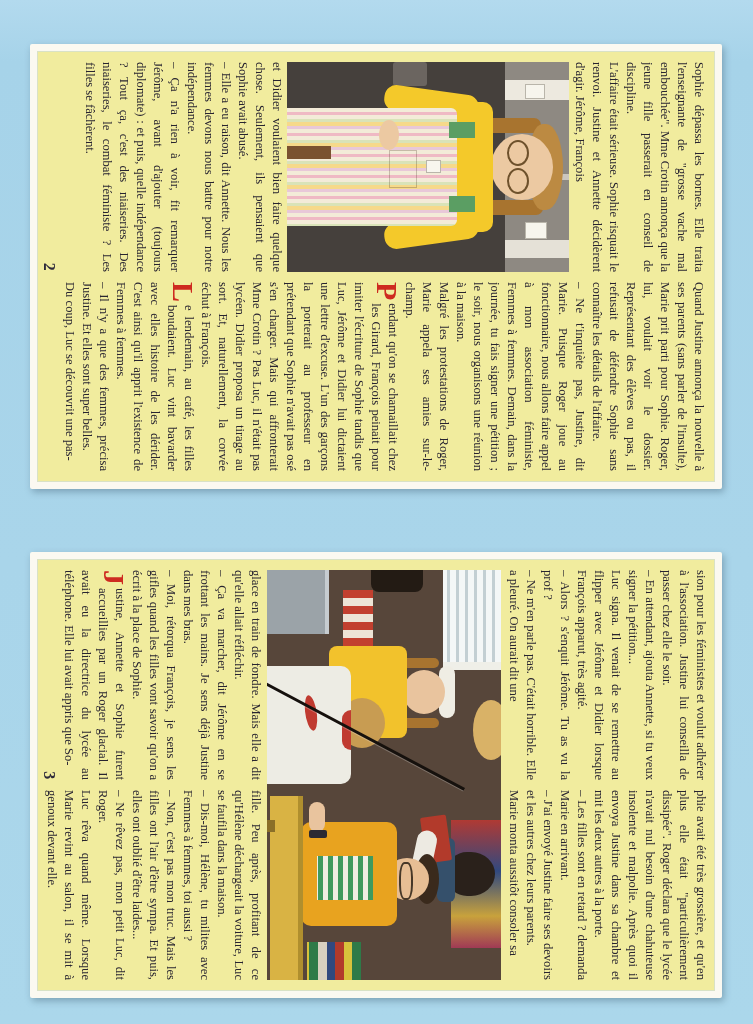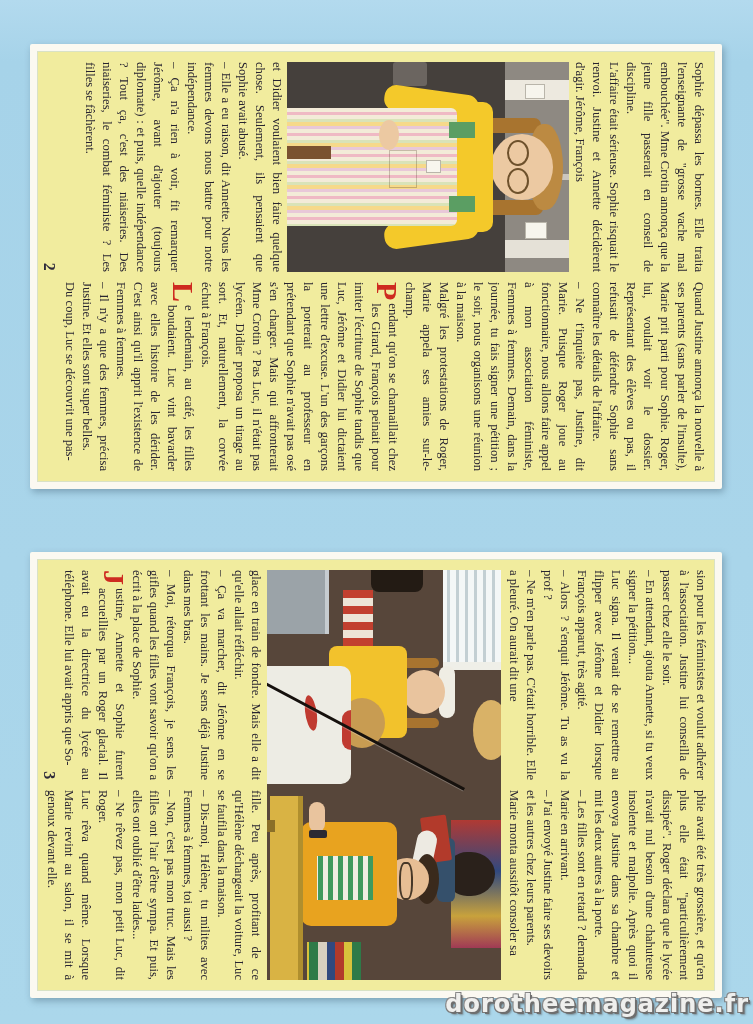--- a/index.html
+++ b/index.html
@@ -243,14 +243,13 @@
             <p><span>– Non, c'est pas mon truc. Mais les filles ont l'air d'être sympa. Et puis, elles ont oublié d'être laides...</span></p>
             <p><span>– Ne rêvez pas, mon petit Luc, dit Roger.</span></p>
             <p><span>Luc rêva quand même. Lorsque Marie revint au salon, il se mit à genoux devant elle.</span></p>
           </div>
         </div>
         <div class="pagenum">3</div>
       </div>
     </div>
   </div>
 
-  <div class="watermark">dorotheemagazine.fr</div>
 </div>
 
 </body></html>

